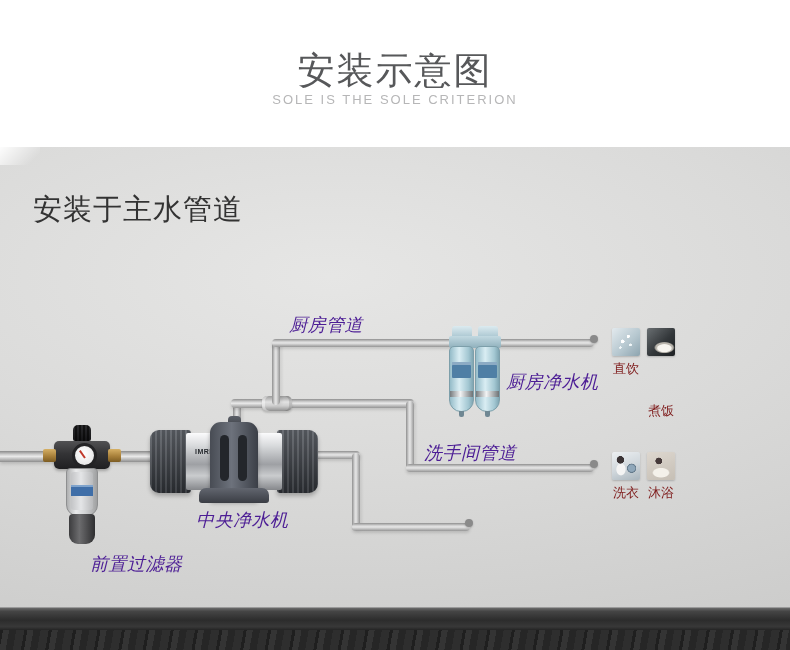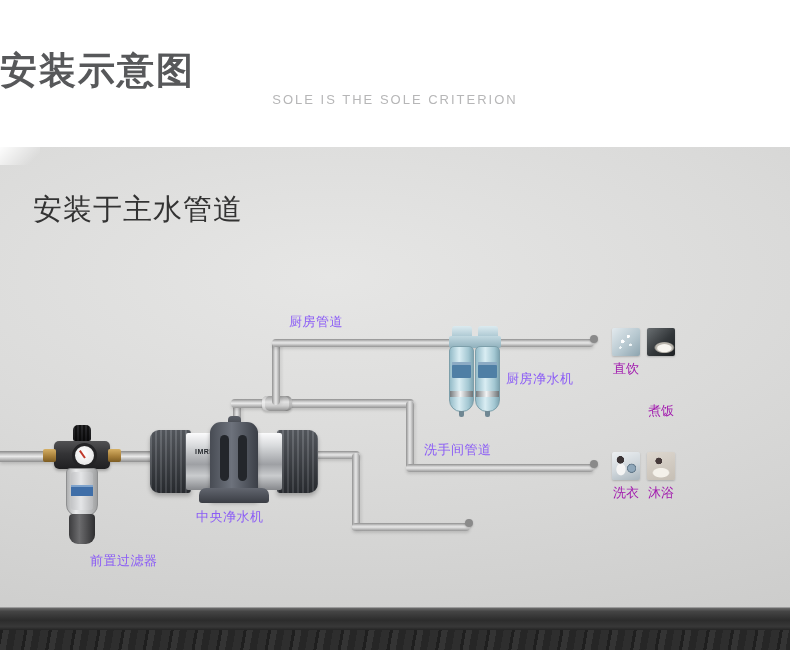--- a/index.html
+++ b/index.html
@@ -1,22 +1,22 @@
 <!DOCTYPE html>
 <html><head>
 <meta charset="utf-8">
 <style>
   * { margin:0; padding:0; box-sizing:border-box; }
   html,body { background:#fff; }
   body { font-family:"Liberation Sans","DejaVu Sans",sans-serif; }
   .stage { position:relative; width:790px; height:650px; overflow:hidden; background:#fff; }
 
   
-  .hdr-title { position:absolute; top:46px; left:0; width:100%; text-align:left;
-    font-size:37px; color:#57585a; letter-spacing:2px; font-weight:700; }
+  .hdr-title { position:absolute; top:46px; left:0; width:100%; text-align:center;
+    font-size:37px; color:#57585a; letter-spacing:2px; font-weight:400; }
   .hdr-sub { position:absolute; top:92px; left:0; width:100%; text-align:center;
     font-size:13px; color:#b6b6b7; letter-spacing:2px; font-weight:400; }
 
   
   .wall { position:absolute; left:0; top:147px; width:790px; height:460px;
     background:radial-gradient(130% 95% at 42% 28%, #e6e6e5 0%, #dadad9 45%, #c9c9c8 100%); }
   .wall-light { position:absolute; left:0; top:147px; width:40px; height:18px;
     background:linear-gradient(135deg, rgba(255,255,255,.95), rgba(255,255,255,0) 80%); }
   .baseboard { position:absolute; left:0; top:607px; width:790px; height:23px;
     background:linear-gradient(180deg,#6a6a6a 0%,#454545 15%,#2c2c2c 55%,#383838 85%,#242424 100%);
@@ -117,21 +117,21 @@
     background:linear-gradient(90deg,#95bcc9 0%,#d9edf3 40%,#a3c7d2 80%,#7fa5b2 100%);
     border:1px solid #7d9faa; }
   .kd-cyl1 { left:5px; } .kd-cyl2 { left:31px; }
   .kd-label { position:absolute; left:2px; top:15px; width:19px; height:16px; background:#4f7fa5;
     box-shadow:inset 0 3px 0 rgba(255,255,255,.35); border-radius:1px; }
   .kd-chrome { position:absolute; left:0; top:44px; width:23px; height:6px;
     background:linear-gradient(90deg,#767b7e,#f2f3f4 45%,#6e7376); }
   .kd-nip { position:absolute; left:9px; top:64px; width:5px; height:6px; background:#6f8793; border-radius:0 0 2px 2px; }
 
   
-  .lbl { position:absolute; font-size:13px; color:#8b5cf6; letter-spacing:.5px; white-space:nowrap; }
+  .lbl { position:absolute; font-size:18px; color:#4c1d95; letter-spacing:.5px; white-space:nowrap;font-style:italic; }
   .lbl-kpipe  { left:289px; top:313px; }
   .lbl-bpipe  { left:424px; top:441px; }
   .lbl-fpipe  { left:352px; top:540px; }
   .lbl-kdev   { left:506px; top:370px; }
   .lbl-cdev   { left:196px; top:508px; }
   .lbl-pdev   { left:50px;  top:552px;margin-left:40px; }
 
   
   .thumb { position:absolute; width:28px; height:28px; border-radius:2px; box-shadow:0 1px 2px rgba(0,0,0,.2); }
   .th-drink { left:612px; top:328px;
@@ -146,21 +146,21 @@
                linear-gradient(135deg,#6a6f72 0%,#33373a 55%,#1e2123 100%); }
   .th-laundry { left:612px; top:452px;
     background:radial-gradient(circle 5px at 30% 28%, #3a3335 0 70%, transparent 80%),
                radial-gradient(circle 7px at 70% 58%, #8fa7ba 0 45%, #5f7587 62%, transparent 70%),
                radial-gradient(ellipse 7px 9px at 32% 62%, #f4f4f4 0 60%, transparent 72%),
                linear-gradient(160deg,#eceff1 0%,#cfd6db 55%,#a9b5bd 100%); }
   .th-bath { left:647px; top:452px;
     background:radial-gradient(circle 4.5px at 42% 32%, #463a3a 0 70%, transparent 80%),
                radial-gradient(ellipse 12px 7px at 50% 74%, #f4f1ea 0 62%, transparent 74%),
                linear-gradient(160deg,#ddd7cf 0%,#c6bfb5 100%); }
-  .olabel { position:absolute; width:28px; text-align:center; font-size:13px; color:#a21caf; white-space:nowrap; }
+  .olabel { position:absolute; width:28px; text-align:center; font-size:13px; color:#7f1d1d; white-space:nowrap; }
   .ol-drink   { left:612px; top:360px; }
   .ol-cook    { left:647px; top:360px;margin-top:42px; }
   .ol-laundry { left:612px; top:484px; }
   .ol-bath    { left:647px; top:484px; }
 </style>
 </head>
 <body>
 
 <div class="stage">
 

